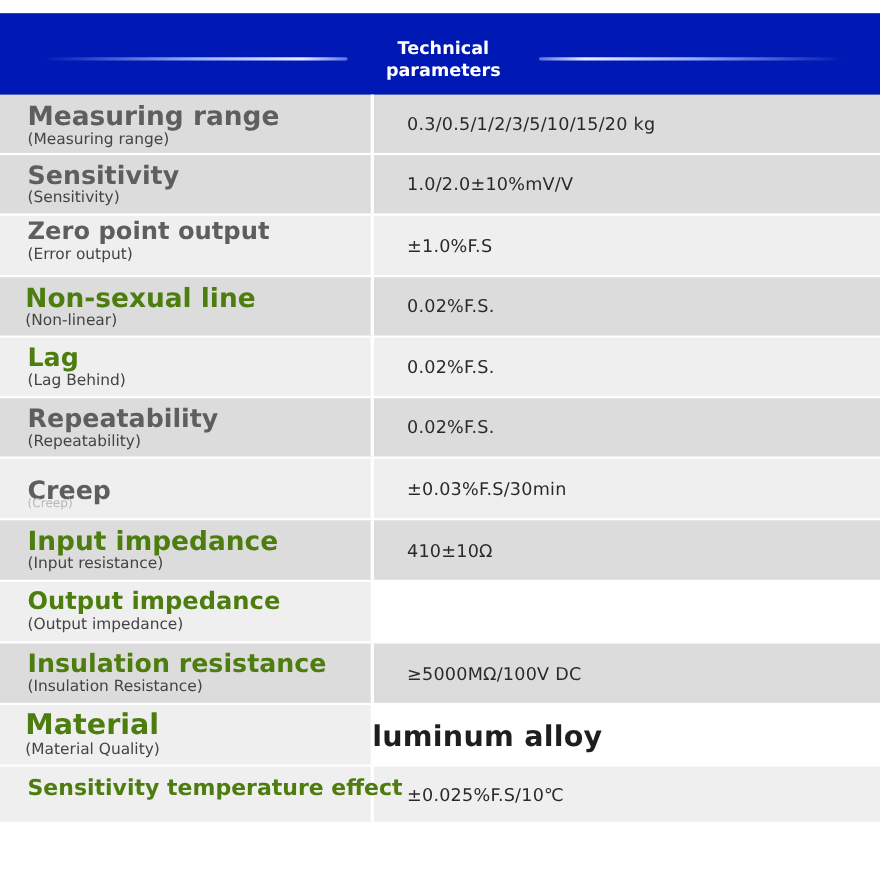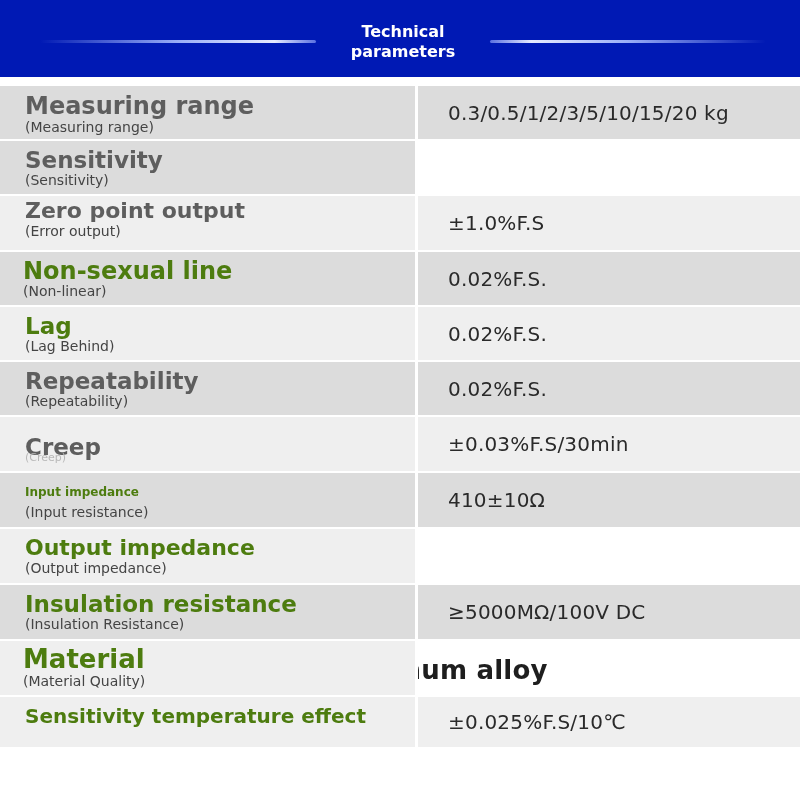--- a/index.html
+++ b/index.html
@@ -1,20 +1,20 @@
 <!DOCTYPE html>
 <html><head>
   <meta charset="utf-8">
   <style>
     * { margin: 0; padding: 0; box-sizing: border-box; }
     html, body { width: 800px; height: 800px; overflow: hidden; background: #ffffff; }
     body { font-family: "DejaVu Sans", sans-serif; position: relative; }
 
     .header {
-      position: absolute; left: 0; top: 0; width: 800px; height: 77px;
+      position: absolute; left: 0; top: 12px; width: 800px; height: 77px;
       background: #0019b4;
     }
     .header .line {
       position: absolute; top: 40px; height: 3px; border-radius: 2px;
     }
     .header .line.left {
       left: 40px; width: 276px;
       background: linear-gradient(90deg, rgba(120,150,255,0) 0%, rgba(170,190,255,0.9) 50%, rgba(230,235,255,1) 85%, rgba(150,170,255,0.6) 100%);
     }
     .header .line.right {
@@ -30,26 +30,26 @@
     .table {
       position: absolute; left: 0; top: 86px; width: 800px;
     }
     .row {
       position: relative; width: 800px; display: flex;
       border-bottom: 2px solid #ffffff;
     }
     .row.dark .cell { background: #dcdcdc; }
     .row.light .cell { background: #efefef; }
     .cell.name {
-      width: 418px; padding-left: 25px; position: relative;
+      width: 340px; padding-left: 25px; position: relative;
       border-right: 3px solid #ffffff;
     }
     .cell.value {
       flex: 1; padding-left: 30px; display: flex; align-items: center;
-      font-family: "DejaVu Sans", sans-serif; font-size: 20px; color: #2a2a2a;
+      font-family: "DejaVu Sans", sans-serif; font-size: 16px; color: #2a2a2a;
       letter-spacing: 0.2px;
     }
     .primary {
       display: block; font-family: "DejaVu Sans", sans-serif; font-weight: bold;
       font-size: 22px; line-height: 24px; color: #4d7c0f; white-space: nowrap;
     }
     .primary.faded { color: #5e5e5e; }
     .primary.dark { color: #222222; }
     .secondary {
       display: block; font-family: "DejaVu Sans", sans-serif;
@@ -79,20 +79,21 @@
     </div>
     <div class="cell value">0.3/0.5/1/2/3/5/10/15/20 kg</div>
   </div>
 
 
   <div class="row dark" style="height:55px">
     <div class="cell name" style="padding-top:7px">
       <span class="primary faded" style="font-size:23px">Sensitivity</span>
       <span class="secondary">(Sensitivity)</span>
     </div>
+    <div class="cell value">1.0/2.0±10%mV/V</div>
   </div>
 
   <div class="row light" style="height:56px">
     <div class="cell name" style="padding-top:3px">
       <span class="primary faded">Zero point output</span>
       <span class="secondary">(Error output)</span>
     </div>
     <div class="cell value">±1.0%F.S</div>
   </div>
 
@@ -123,21 +124,21 @@
   <div class="row light" style="height:56px">
     <div class="cell name" style="padding-top:18px">
       <span class="primary faded" style="font-size:23px">Creep</span>
       <span class="secondary ghost">(Creep)</span>
     </div>
     <div class="cell value">±0.03%F.S/30min</div>
   </div>
 
   <div class="row dark" style="height:56px">
     <div class="cell name" style="padding-top:7px">
-      <span class="primary" style="font-size:12px">Input impedance</span>
+      <span class="primary" style="font-size:24px">Input impedance</span>
       <span class="secondary">(Input resistance)</span>
     </div>
     <div class="cell value">410±10Ω</div>
   </div>
 
   <div class="row light" style="height:56px">
     <div class="cell name" style="padding-top:7px">
       <span class="primary">Output impedance</span>
       <span class="secondary">(Output impedance)</span>
     </div>

